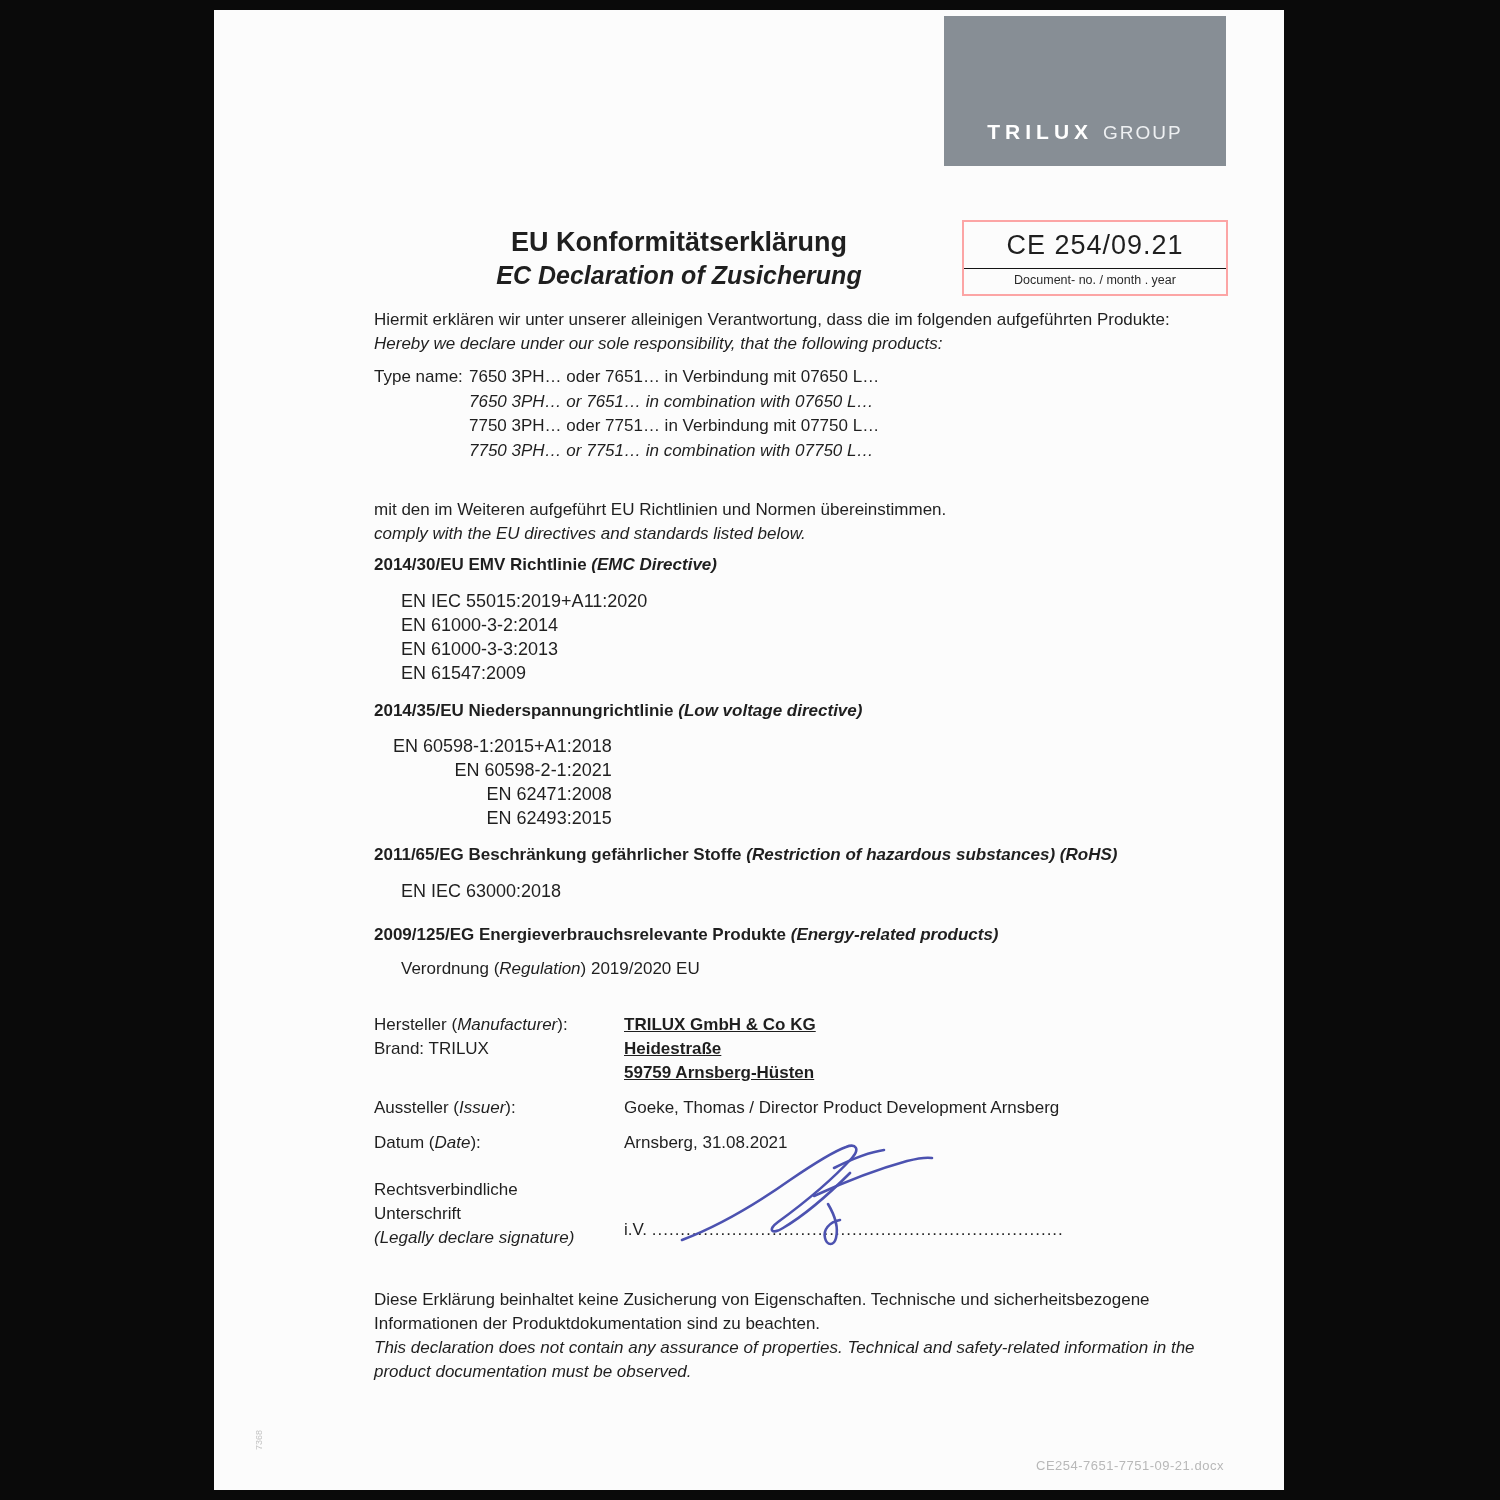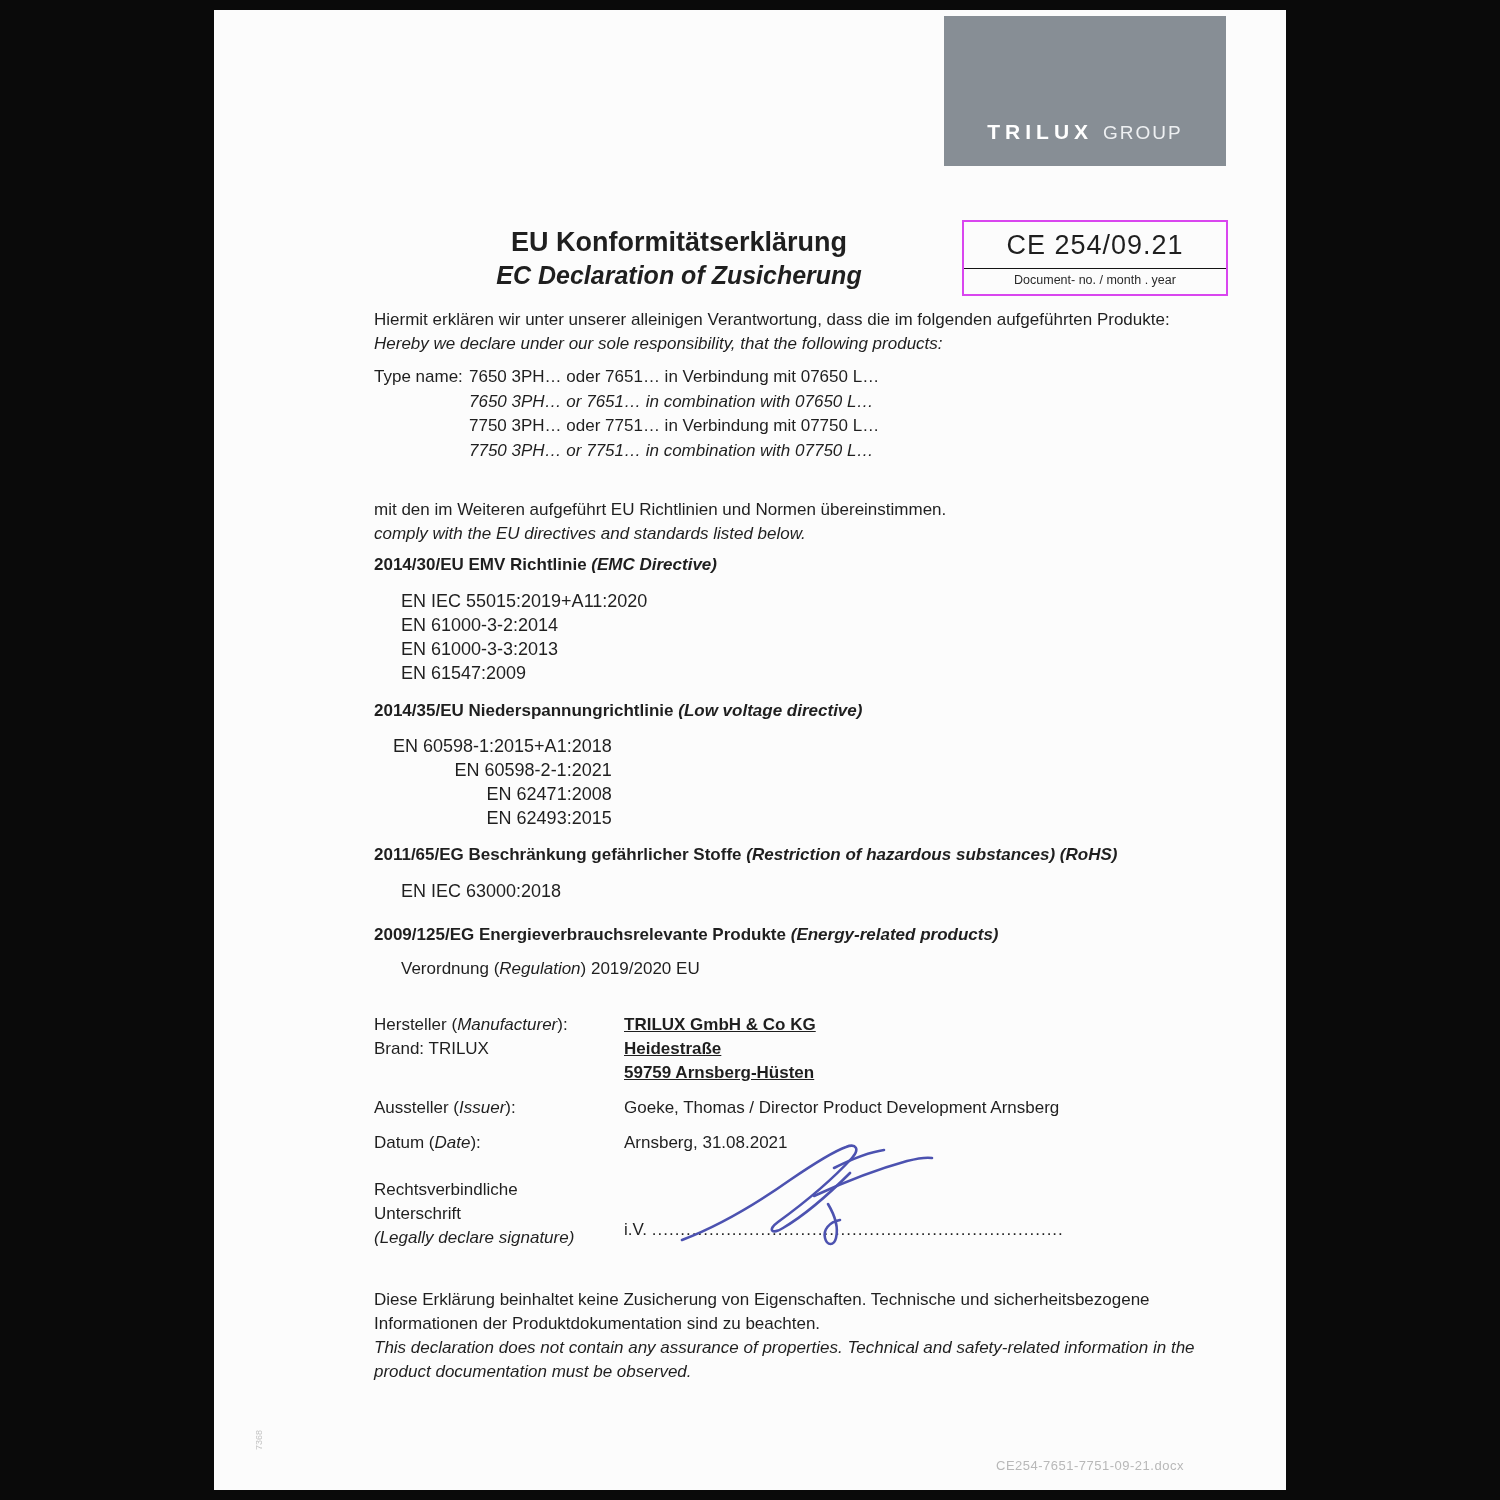--- a/index.html
+++ b/index.html
@@ -1,43 +1,43 @@
 <!DOCTYPE html>
 <html><head>
 <meta charset="utf-8">
 <style>
   * { margin:0; padding:0; box-sizing:border-box; }
   html,body { width:1500px; height:1500px; }
   body { background:#0a0a0a; font-family:"Liberation Sans", sans-serif; }
-  .canvas { position:relative; width:1500px; height:1500px; background:#0a0a0a; overflow:hidden; }
+  .canvas { position:relative; width:1284px; height:1500px; background:#0a0a0a; overflow:hidden; }
   .page { position:absolute; left:214px; top:10px; width:1072px; height:1480px; background:#fcfcfc; color:#1f1f1f; }
   .abs { position:absolute; }
   .txt { font-size:17px; line-height:24px; }
   em, .it { font-style:italic; }
   .b { font-weight:bold;text-decoration:underline; }
 
   .logo-box { left:730px; top:6px; width:282px; height:150px; background:#878e95; display:flex; align-items:flex-end; justify-content:center; padding-bottom:22px; }
   .logo-trilux { color:#ffffff; font-weight:bold; font-size:21px; letter-spacing:5px; }
   .logo-group { color:#eef0f2; font-size:19px; letter-spacing:2px; margin-left:10px; }
 
   .title-block { left:160px; top:216px; width:610px; text-align:center; }
   .title-de { font-size:27px; font-weight:bold; line-height:33px; }
   .title-en { font-size:25px; font-weight:bold; font-style:italic; line-height:32px; }
 
-  .ce-box { left:748px; top:210px; width:266px; height:76px; border:2px solid #d946ef; background:#fcfcfc; }
+  .ce-box { left:748px; top:210px; width:266px; height:76px; border:2px solid #fca5a5; background:#fcfcfc; }
   .ce-number { font-size:27px; text-align:center; line-height:46px; letter-spacing:1px; }
   .ce-caption { font-size:12.5px; text-align:center; border-top:1.5px solid #141414; line-height:22px; color:#2a2a2a; }
 
   .directive-title { font-size:17px; font-weight:bold; line-height:24px; }
   .std { font-size:18px; line-height:24px; }
   .type-line { font-size:17px; line-height:24.5px; }
 
   .sig-dots { letter-spacing:1px; }
   .sig-svg { pointer-events:none; }
-  .filename { font-size:13px; color:#b8b8b8; letter-spacing:0.5px; }
+  .filename { font-size:13px; color:#b8b8b8; letter-spacing:0.5px;margin-left:40px; }
   .scan-mark { font-size:9px; color:#c4c4c4; transform:rotate(-90deg); transform-origin:left top; }
 </style>
 </head>
 <body>
 
 <div class="canvas">
   <div class="page">
 
     <div class="abs logo-box">
       <span class="logo-trilux">TRILUX</span>

